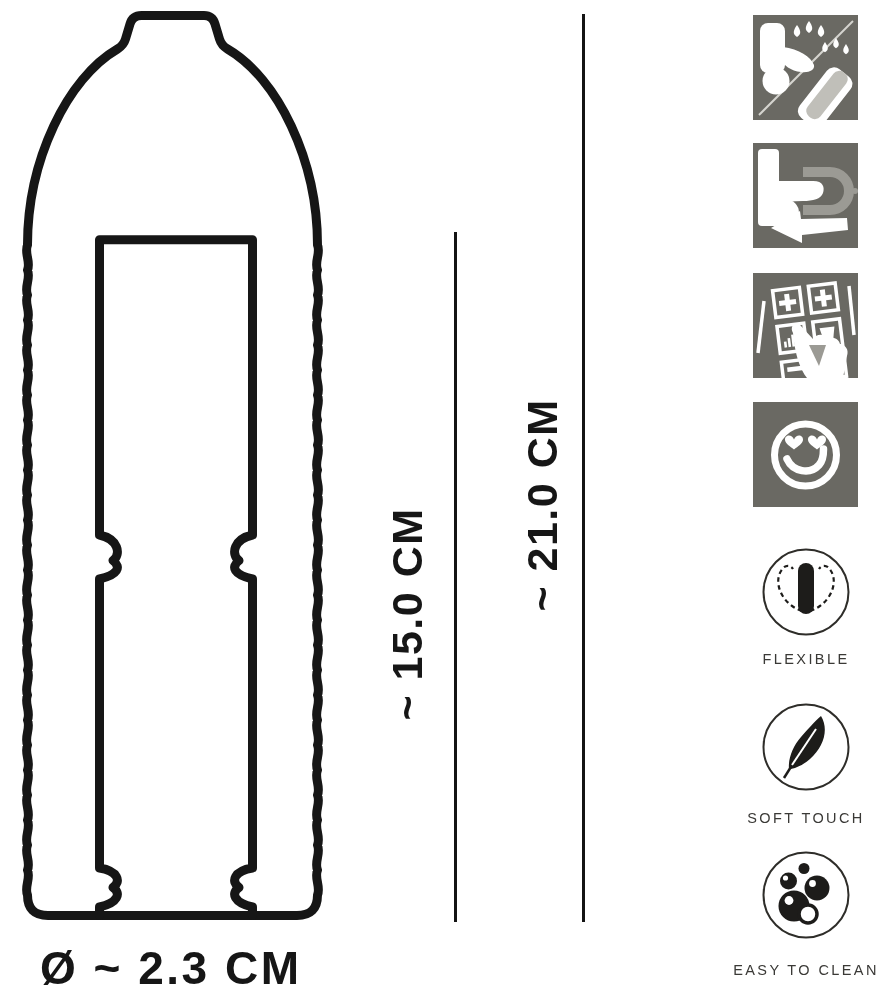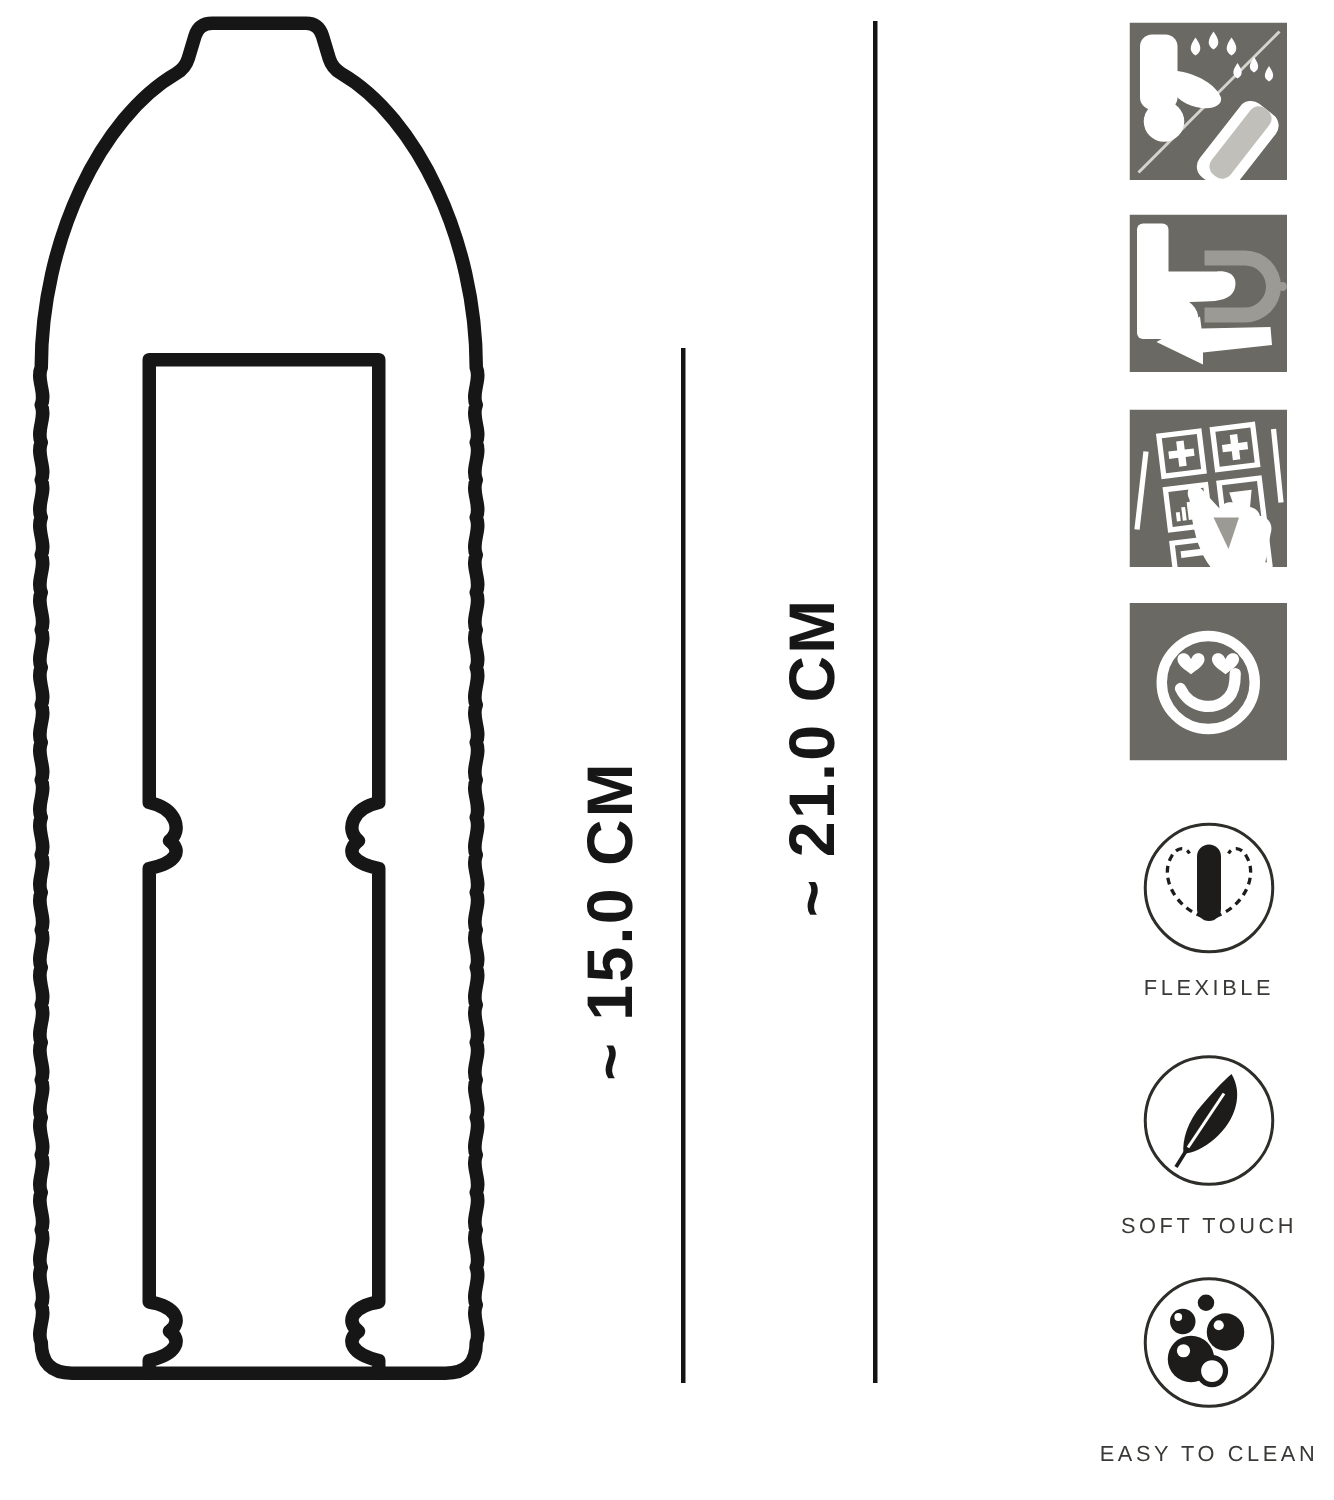--- a/index.html
+++ b/index.html
@@ -69,20 +69,21 @@
          C230.5 893 234 903 252.5 907
          L252.5 915.5"></path>
   </svg>
 
   <div class="dim-line" style="left:454px;top:232px;height:690px;"></div>
   <div class="dim-line" style="left:582px;top:14px;height:908px;"></div>
 
   <div class="dim-label" style="left:282px;top:590px;width:250px;height:48px;">~ 15.0 CM</div>
   <div class="dim-label" style="left:417px;top:481px;width:250px;height:48px;">~ 21.0 CM</div>
 
+  <div class="diameter-label" style="left:40px;top:941px;">Ø ~ 2.3 CM</div>
 
   <div class="sq-icon" style="left:753px;top:15px;">
     <svg width="105" height="105" viewBox="0 0 105 105">
       <rect width="105" height="105" fill="#6a6963"></rect>
       <line x1="6" y1="100" x2="100" y2="6" stroke="#d5d4cf" stroke-width="2"></line>
       <rect x="7" y="8" width="25" height="50" rx="8" fill="#ffffff"></rect>
       <path d="M30 32 C46 34 58 42 61 50 C62 55 56 58 48 57 C38 56 30 50 28 44 Z" fill="#ffffff"></path>
       <circle cx="23" cy="66" r="13.5" fill="#ffffff"></circle>
       <path transform="translate(44,17)" d="M0 -7 C3.5 -2 5 2 0 5 C-5 2 -3.5 -2 0 -7" fill="#ffffff"></path>
       <path transform="translate(56,13)" d="M0 -7 C3.5 -2 5 2 0 5 C-5 2 -3.5 -2 0 -7" fill="#ffffff"></path>

